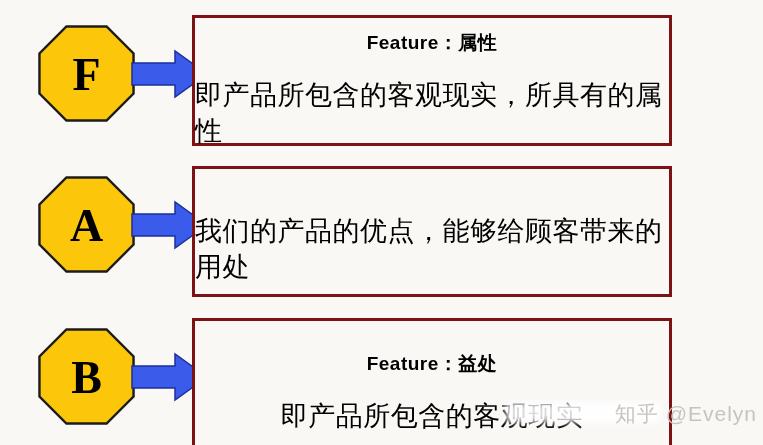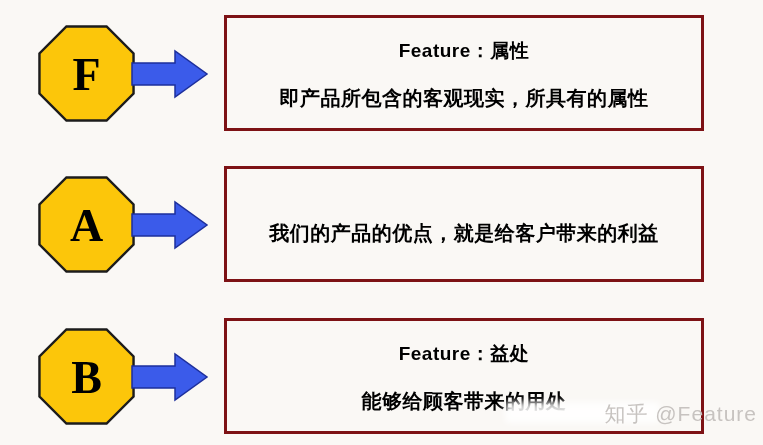--- a/index.html
+++ b/index.html
@@ -58,43 +58,43 @@
     height: 60px;
   }
   .arrow path {
     fill: var(--arrow-fill, #3b5bea);
     stroke: var(--arrow-stroke, #1d2f9c);
     stroke-width: 1.5;
   }
 
   .textbox {
     position: absolute;
-    left: 224px;
+    left: 192px;
     top: 0;
     width: 474px;
     height: 107px;
     border: 3px solid var(--box-border, #7d1215);
     background: var(--background, #faf8f5);
     display: flex;
     flex-direction: column;
     align-items: center;
     justify-content: center;
-    padding-top: 3px;
+    padding-top: 18px;
     box-sizing: content-box;
   }
   .textbox .title {
     font-size: 19px;
     font-weight: bold;
     color: var(--text, #000);
     letter-spacing: 0.5px;
     margin-bottom: 5px;
   }
   .textbox .desc {
-    font-size: 20px;
-    font-weight: bold;
+    font-size: 27px;
+    font-weight: normal;
     color: var(--text, #000);
     letter-spacing: 0.5px;
     margin-top: 16px;
   }
 
   .blur-strip {
     position: absolute;
     left: 505px;
     top: 402px;
     width: 155px;
@@ -137,36 +137,36 @@
     <div class="octagon">
       <svg viewBox="0 0 100 100">
         <polygon points="29.3,1.5 70.7,1.5 98.5,29.3 98.5,70.7 70.7,98.5 29.3,98.5 1.5,70.7 1.5,29.3"></polygon>
       </svg>
       <span class="letter">A</span>
     </div>
     <svg class="arrow" viewBox="0 0 78 60">
       <path d="M1 19 H44 V7 L76 30 L44 53 V41 H1 Z"></path>
     </svg>
     <div class="textbox">
-      <div class="desc">我们的产品的优点，就是给客户带来的利益</div>
+      <div class="desc">我们的产品的优点，能够给顾客带来的用处</div>
     </div>
   </div>
 
   <div class="row r2">
     <div class="octagon">
       <svg viewBox="0 0 100 100">
         <polygon points="29.3,1.5 70.7,1.5 98.5,29.3 98.5,70.7 70.7,98.5 29.3,98.5 1.5,70.7 1.5,29.3"></polygon>
       </svg>
       <span class="letter">B</span>
     </div>
     <svg class="arrow" viewBox="0 0 78 60">
       <path d="M1 19 H44 V7 L76 30 L44 53 V41 H1 Z"></path>
     </svg>
     <div class="textbox">
       <div class="title">Feature：益处</div>
-      <div class="desc">能够给顾客带来的用处</div>
+      <div class="desc">即产品所包含的客观现实</div>
     </div>
   </div>
 
   <div class="blur-strip"></div>
-  <div class="watermark">知乎 @Feature</div>
+  <div class="watermark">知乎 @Evelyn</div>
 
 </div>
 
 </body></html>

